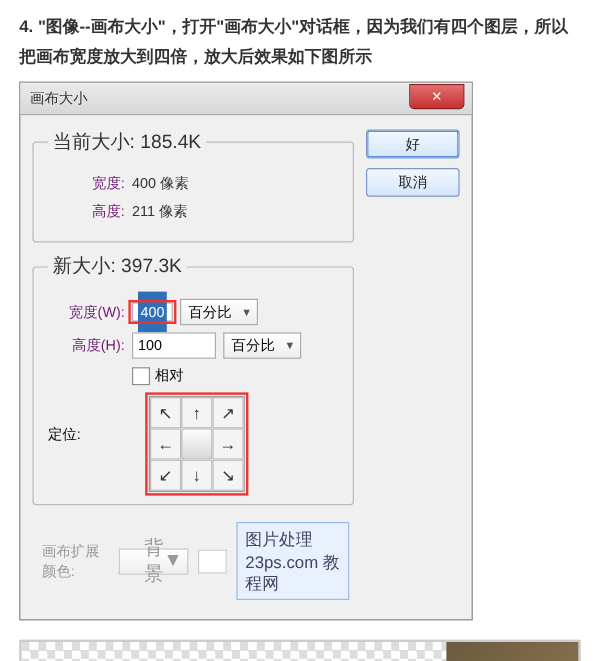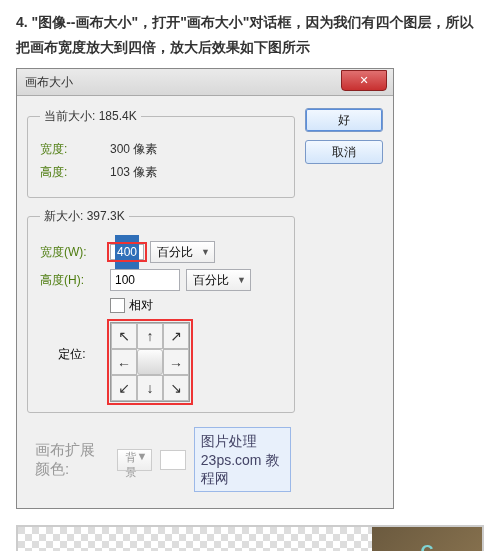--- a/index.html
+++ b/index.html
@@ -5,42 +5,42 @@
 body{margin:0;font-family:"Microsoft YaHei",sans-serif;font-size:13px;background:#fff;width:500px}
 .instruction{padding:10px 16px 8px;color:#333;line-height:1.8;font-size:14px;font-weight:bold}
 .dialog{margin:0 16px 16px;border:1px solid #888;background:#f0f0f0;width:376px}
 .titlebar{background:linear-gradient(#eaeaea,#d8d8d8);height:26px;display:flex;align-items:center;padding:0 0 0 8px;border-bottom:1px solid #aaa;position:relative}
 .titlebar-text{font-size:12px;color:#333}
 .close-btn{position:absolute;right:6px;top:1px;width:44px;height:19px;background:linear-gradient(#e07070,#c83030);border:1px solid #8a2020;border-radius:0 0 4px 4px;display:flex;align-items:center;justify-content:center;color:#fff;font-size:11px}
 .body{padding:12px 10px;display:flex;gap:10px}
 .left{flex:1}
 .right{width:78px;display:flex;flex-direction:column;gap:8px}
 fieldset{border:1px solid #bbb;border-radius:3px;padding:10px 12px;margin:0 0 10px}
-legend{padding:0 4px;font-size:12px;color:#333}
+legend{padding:0 4px;font-size:16px;color:#333}
 .row{display:flex;align-items:center;margin:6px 0;font-size:12px}
-.lbl{width:64px;text-align:left;margin-right:6px;color:#4d7c0f}
+.lbl{width:64px;text-align:right;margin-right:6px;color:#701a75}
 .val{color:#333}
 .inp{border:1px solid #abadb3;background:#fff;height:20px;width:60px;padding:0 4px;font-size:12px}
 .highlight-red{outline:2px solid #e33;outline-offset:1px}
 .sel-txt{background:#2f6fb8;color:#fff;padding:10px 2px}
 .combo{display:inline-flex;align-items:center;border:1px solid #abadb3;background:linear-gradient(#fff,#eee);height:20px;padding:0 4px 0 6px;margin-left:6px;font-size:12px}
 .combo .arrow{margin-left:8px;font-size:9px;color:#555}
 .chk{display:inline-flex;align-items:center;gap:4px;margin-left:70px}
 .chkbox{width:13px;height:13px;border:1px solid #8e8f8f;background:#fff}
 .anchor-row{display:flex;align-items:flex-start;margin-top:8px}
-.anchor-lbl{width:64px;text-align:center;margin-right:6px;padding-top:24px;font-size:12px}
+.anchor-lbl{width:64px;text-align:left;margin-right:20px;padding-top:24px;font-size:12px}
 .anchor-grid{display:grid;grid-template-columns:repeat(3,26px);grid-template-rows:repeat(3,26px);border:1px solid #999}
 .cell{border:1px solid #bbb;display:flex;align-items:center;justify-content:center;font-size:14px;color:#333;background:#f4f4f4}
 .cell.center{background:linear-gradient(#fdfdfd,#d8d8d8);border-radius:3px}
 .red-box{outline:2px solid #e33;outline-offset:1px}
 .btn{height:22px;border:1px solid #7a99c8;border-radius:3px;background:linear-gradient(#f2f8ff,#d4e6fb);display:flex;align-items:center;justify-content:center;font-size:12px;color:#222}
 .btn.default{box-shadow:0 0 0 1px #5a8edb inset}
 .bottom-row{display:flex;align-items:center;gap:8px;padding:4px 4px 4px 8px}
-.bottom-row .lbl2{font-size:15px;color:#999}
-.combo-wide{display:inline-flex;border:1px solid #ccc;background:linear-gradient(#fff,#eee);height:20px;padding:0 4px 0 8px;flex:1;font-size:11px;color:#999;justify-content:space-between}
+.bottom-row .lbl2{font-size:12px;color:#999}
+.combo-wide{display:inline-flex;align-items:center;border:1px solid #ccc;background:linear-gradient(#fff,#eee);height:20px;padding:0 4px 0 20px;flex:1;font-size:16px;color:#999;justify-content:space-between}
 .swatch{width:30px;height:18px;border:1px solid #ccc;background:#fff}
 .watermark{margin-left:auto;border:1px solid #9bb8e8;background:#e8f0fb;padding:4px 6px;font-size:14px;color:#446;line-height:1.3}
 .result-strip{margin:14px 16px;border:2px solid #ccc;height:52px;display:flex;background:repeating-conic-gradient(#fff 0 25%,#ddd 0 50%) 0 0/14px 14px}
 .thumb{margin-left:auto;width:110px;background:linear-gradient(135deg,#6b5a3f,#8a7450);display:flex;align-items:center;justify-content:center;color:#7fd4d4;font-size:18px;font-weight:bold;position:relative}
 .thumb::after{content:"";position:absolute;bottom:6px;left:10%;right:10%;height:1px;background:rgba(127,212,212,.5)}
 .col-redwrap{display:inline-block}
 </style>
 </head>
 <body>
 
@@ -52,25 +52,25 @@
     <div class="close-btn">
       <span>✕</span>
     </div>
   </div>
   <div class="body">
     <div class="left">
       <fieldset>
         <legend>当前大小: 185.4K</legend>
         <div class="row">
           <span class="lbl">宽度:</span>
-          <span class="val">300 像素</span>
+          <span class="val">400 像素</span>
         </div>
         <div class="row">
           <span class="lbl">高度:</span>
-          <span class="val">103 像素</span>
+          <span class="val">211 像素</span>
         </div>
       </fieldset>
 
       <fieldset>
         <legend>新大小: 397.3K</legend>
         <div class="row">
           <span class="lbl">宽度(W):</span>
           <span class="highlight-red">
             <span class="inp"><span class="sel-txt">400</span></span>
           </span>

